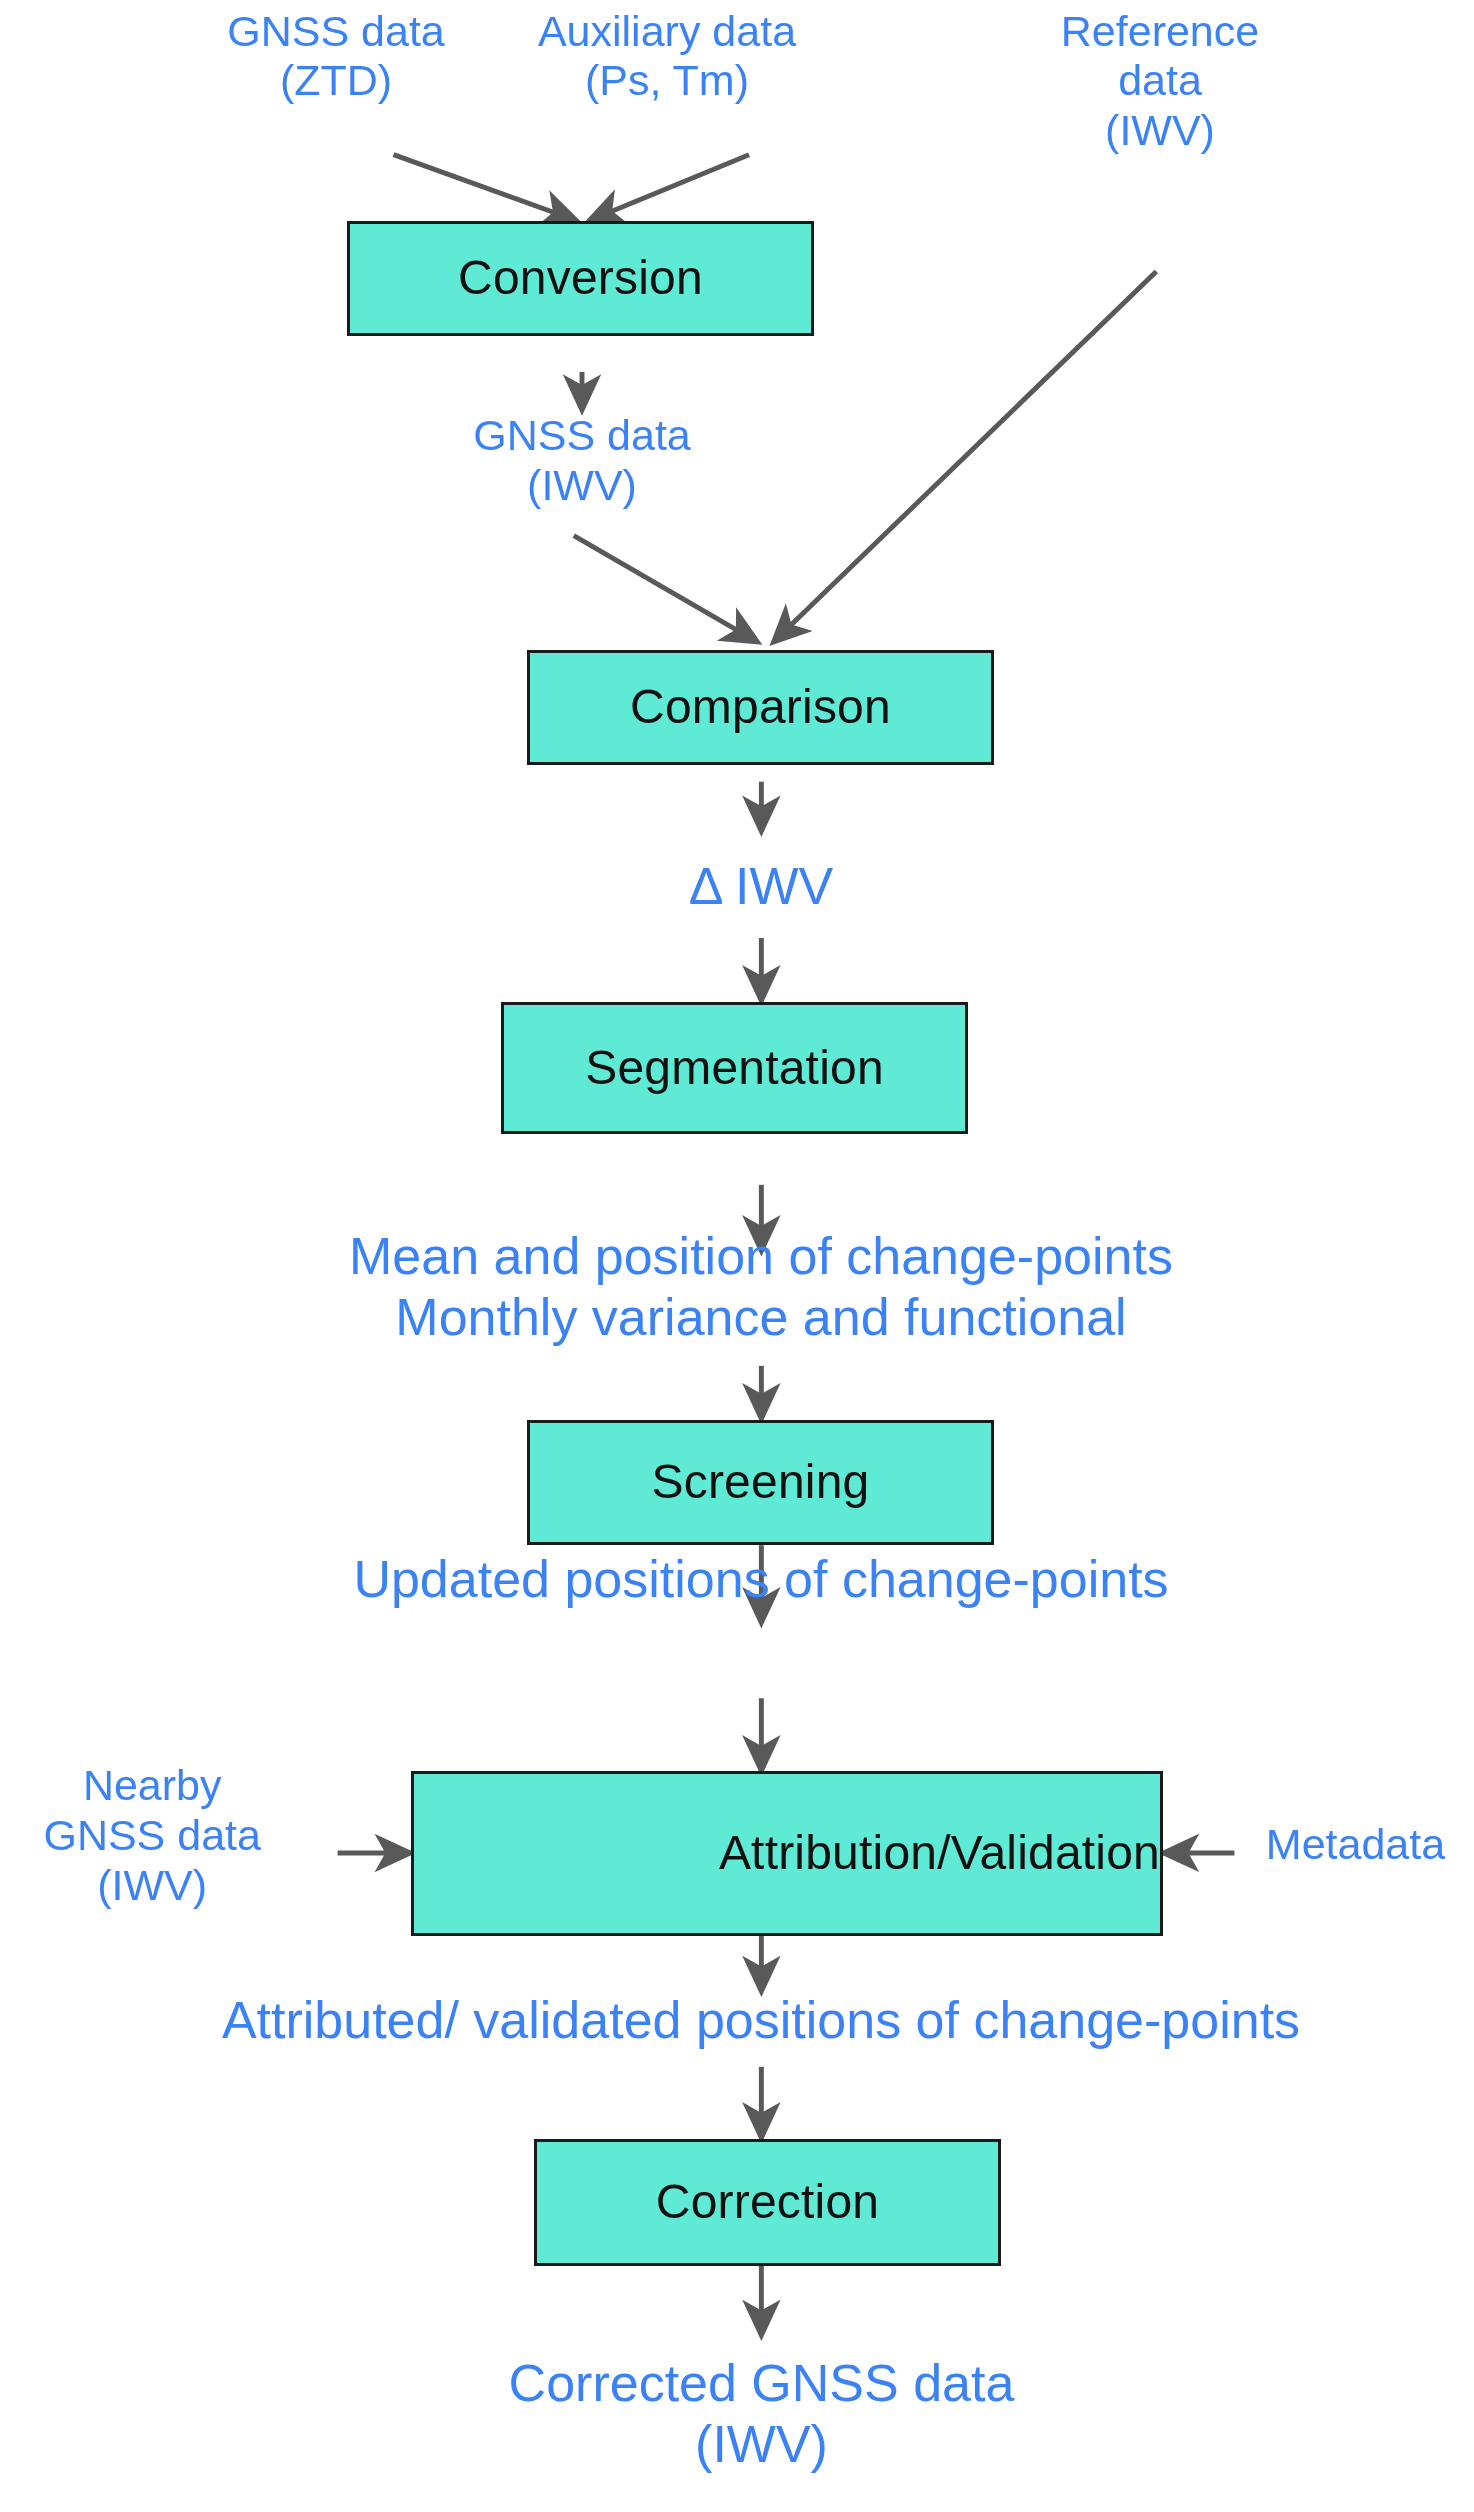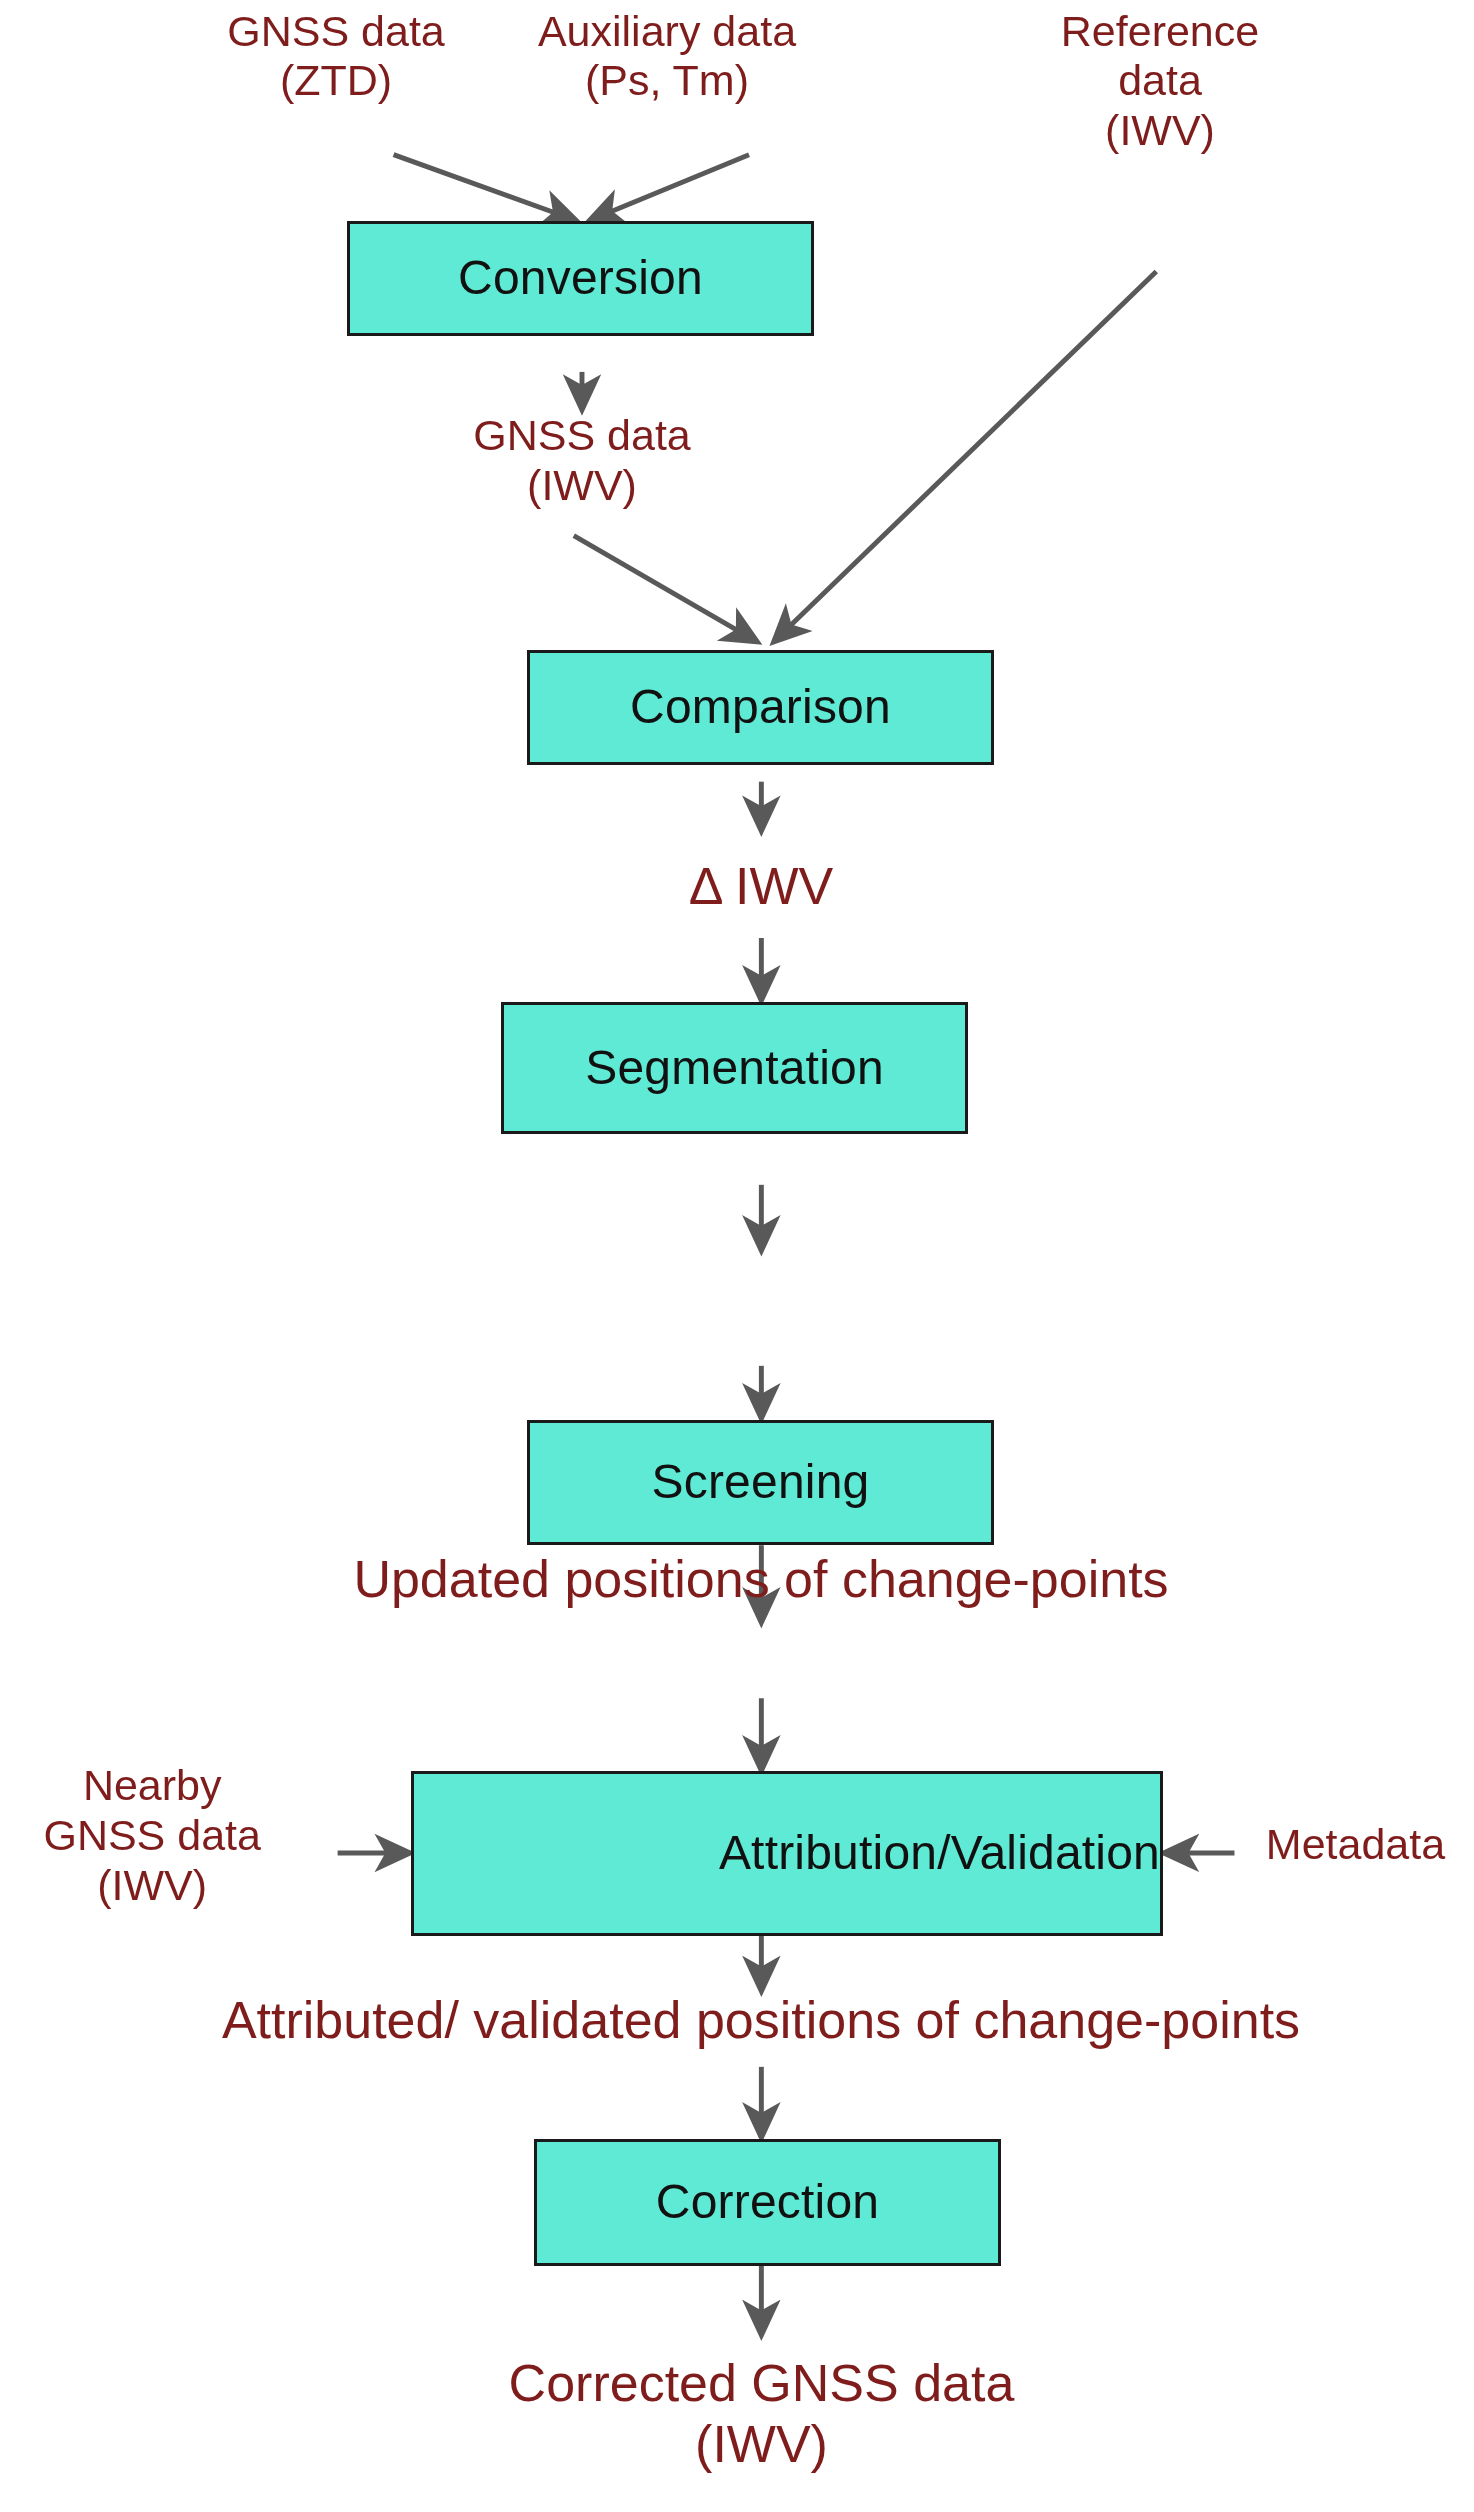--- a/index.html
+++ b/index.html
@@ -39,21 +39,21 @@
   .node-box .node-label {
     font-size: 48px;
     line-height: 1.05;
     color: #111111;
     letter-spacing: 0.2px;
     white-space: nowrap;
   }
   .free-label {
     position: absolute;
     text-align: center;
-    color: #7f1d1d;
+    color: #3b82f6;
     font-size: 43px;
     line-height: 1.16;
     white-space: pre-line;
   }
   .free-label.lg {
     font-size: 52px;
     line-height: 1.18;
   }
   .free-label.left-align {
     text-align: center;
@@ -123,20 +123,22 @@
   <div class="node-box" style="left:527px; top:650px; width:467px; height:115px;">
     <span class="node-label">Comparison</span>
   </div>
 
   <div class="free-label lg" style="left:621px; top:856px; width:280px;">Δ IWV</div>
 
   <div class="node-box" style="left:501px; top:1002px; width:467px; height:132px;">
     <span class="node-label">Segmentation</span>
   </div>
 
+  <div class="free-label lg" style="left:251px; top:1226px; width:1020px;">Mean and position of change-points
+Monthly variance and functional</div>
 
   <div class="node-box" style="left:527px; top:1420px; width:467px; height:125px;">
     <span class="node-label">Screening</span>
   </div>
 
   <div class="free-label lg" style="left:251px; top:1549px; width:1020px;">Updated positions of change-points</div>
 
   <div class="free-label left-align" style="left:8.2px; top:1761px; width:288px;">Nearby
 GNSS data
 (IWV)</div>

